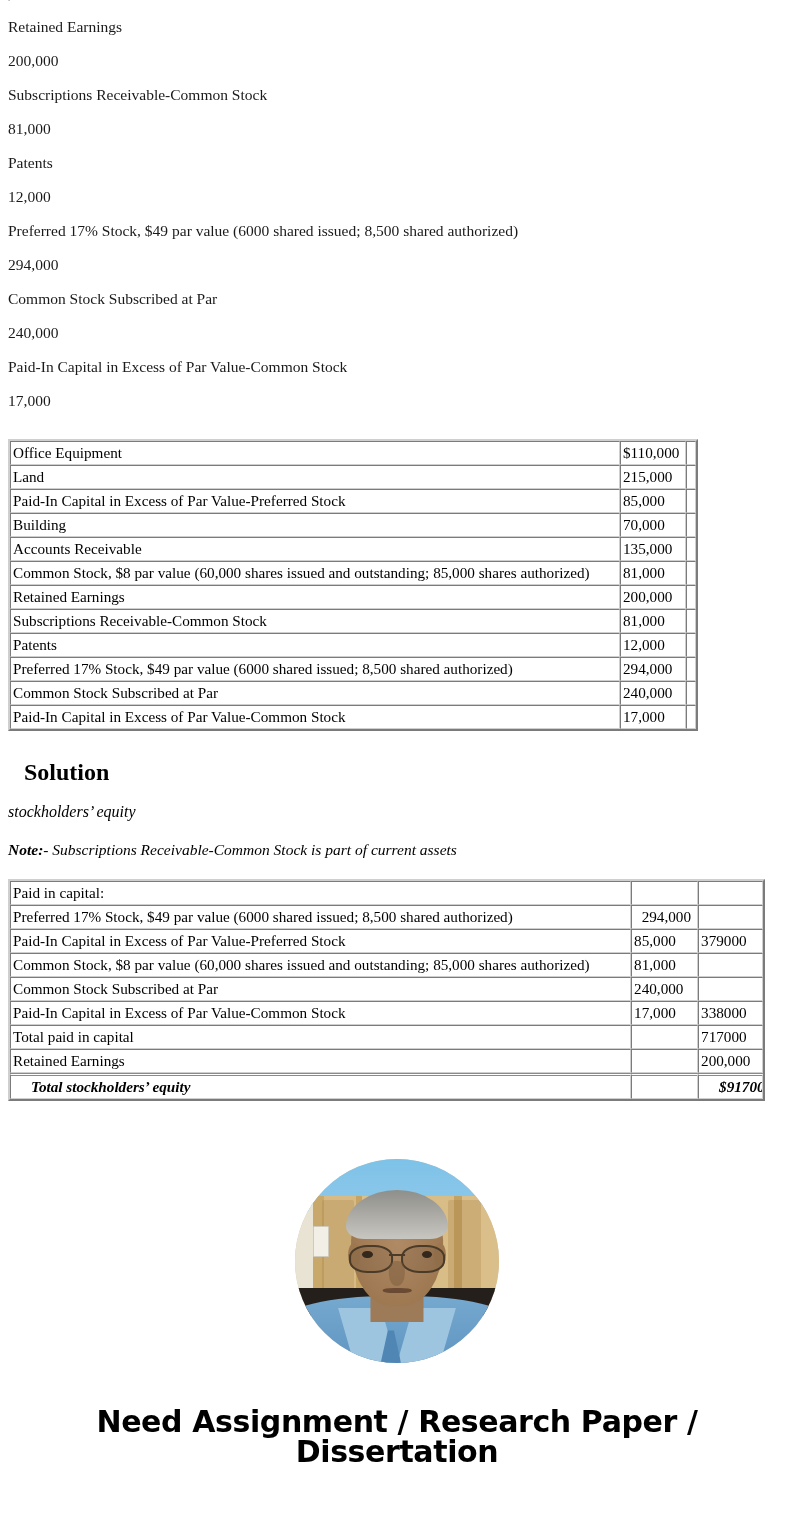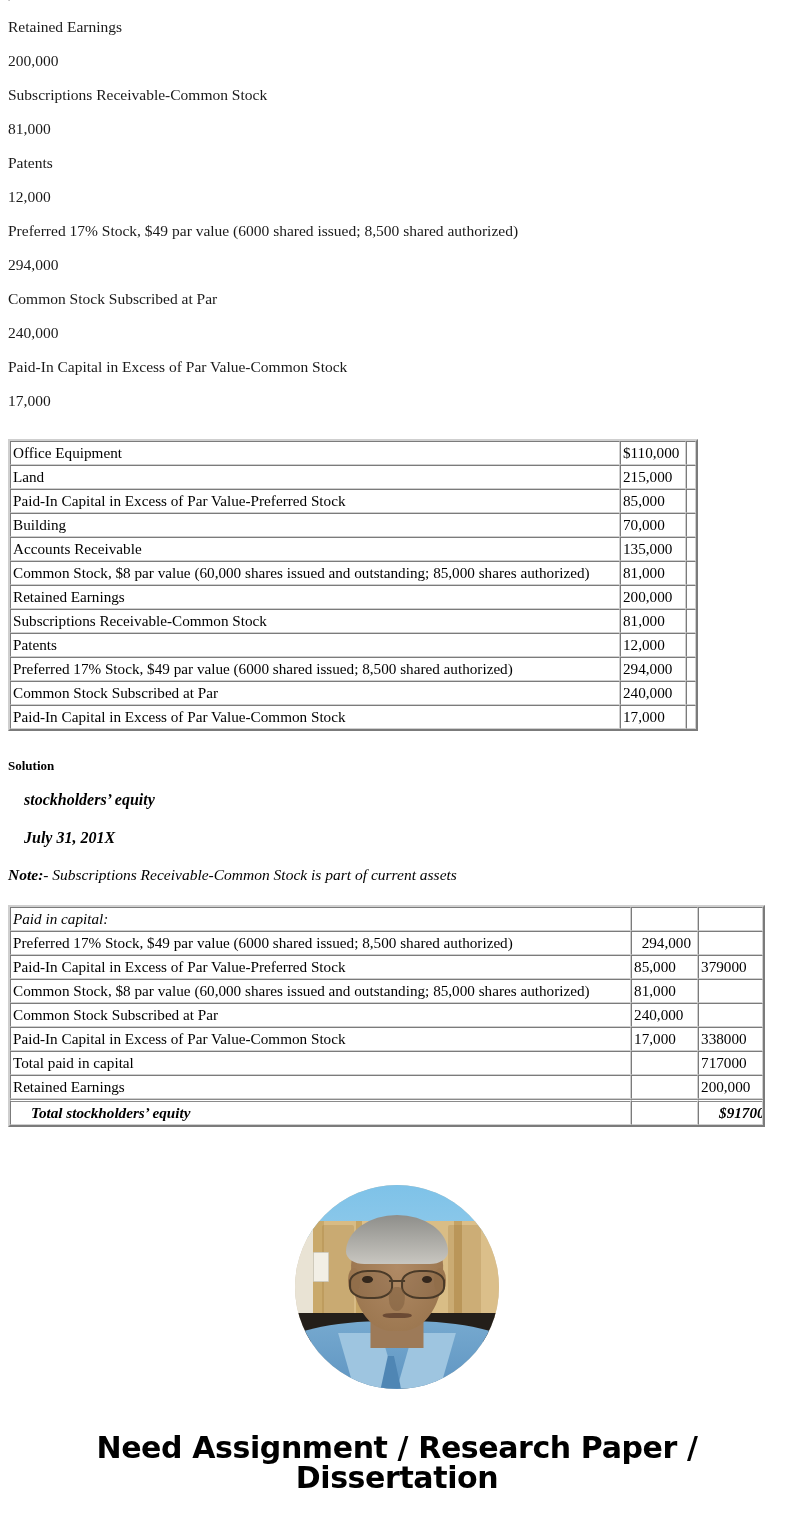--- a/index.html
+++ b/index.html
@@ -80,42 +80,42 @@
 
   
   #table-equity-wrap { margin-top: 21px; }
   #table-equity { width: 757px; }
   #table-equity col.c-label { width: 612px; }
   #table-equity col.c-sub   { width: 66px; }
   #table-equity col.c-tot   { width: 64px; }
 
   td.num-right { text-align: right; padding-right: 6px; }
   td.bi { font-weight: bold; font-style: italic; padding-left: 20px; }
-  td.it { font-style: italic; }
+  td.it { }
 
   tr.total-row td {
     border-top: 3px double #8a8a8a;
   }
 
   
   .solution-block {
     padding: 0 8px;
     margin-top: 28px;
   }
   h3.solution-title {
-    font-size: 13px;
+    font-size: 24px;
     font-weight: bold;
-    margin: 0 0 18px 0;
+    margin: 0 0 18px 16px;
     line-height: 1.1;
     font-family: "Liberation Serif", "DejaVu Serif", serif;
   }
   p.se-line {
-    margin: 0 0 20px 16px;
+    margin: 0 0 20px 0;
     font-size: 16px;
-    font-weight: bold;
+    font-weight: normal;
     font-style: italic;
     line-height: 1.1;
   }
   p.note-line {
     margin: 0;
     font-size: 15.5px;
     font-style: italic;
     line-height: 1.1;
   }
   p.note-line .note-lead {
@@ -347,21 +347,20 @@
           <td>17,000</td>
           <td></td>
         </tr>
       </tbody>
     </table>
   </div>
 
   <div class="solution-block">
     <h3 class="solution-title">Solution</h3>
     <p class="se-line">stockholders’ equity</p>
-    <p class="se-line">July 31, 201X</p>
     <p class="note-line"><span class="note-lead">Note:</span><span>- Subscriptions Receivable-Common Stock is part of current assets</span></p>
   </div>
 
   <div id="table-equity-wrap">
     <table class="data-table" id="table-equity">
       <colgroup>
         <col class="c-label">
           <col class="c-sub">
           <col class="c-tot">
       </colgroup>

